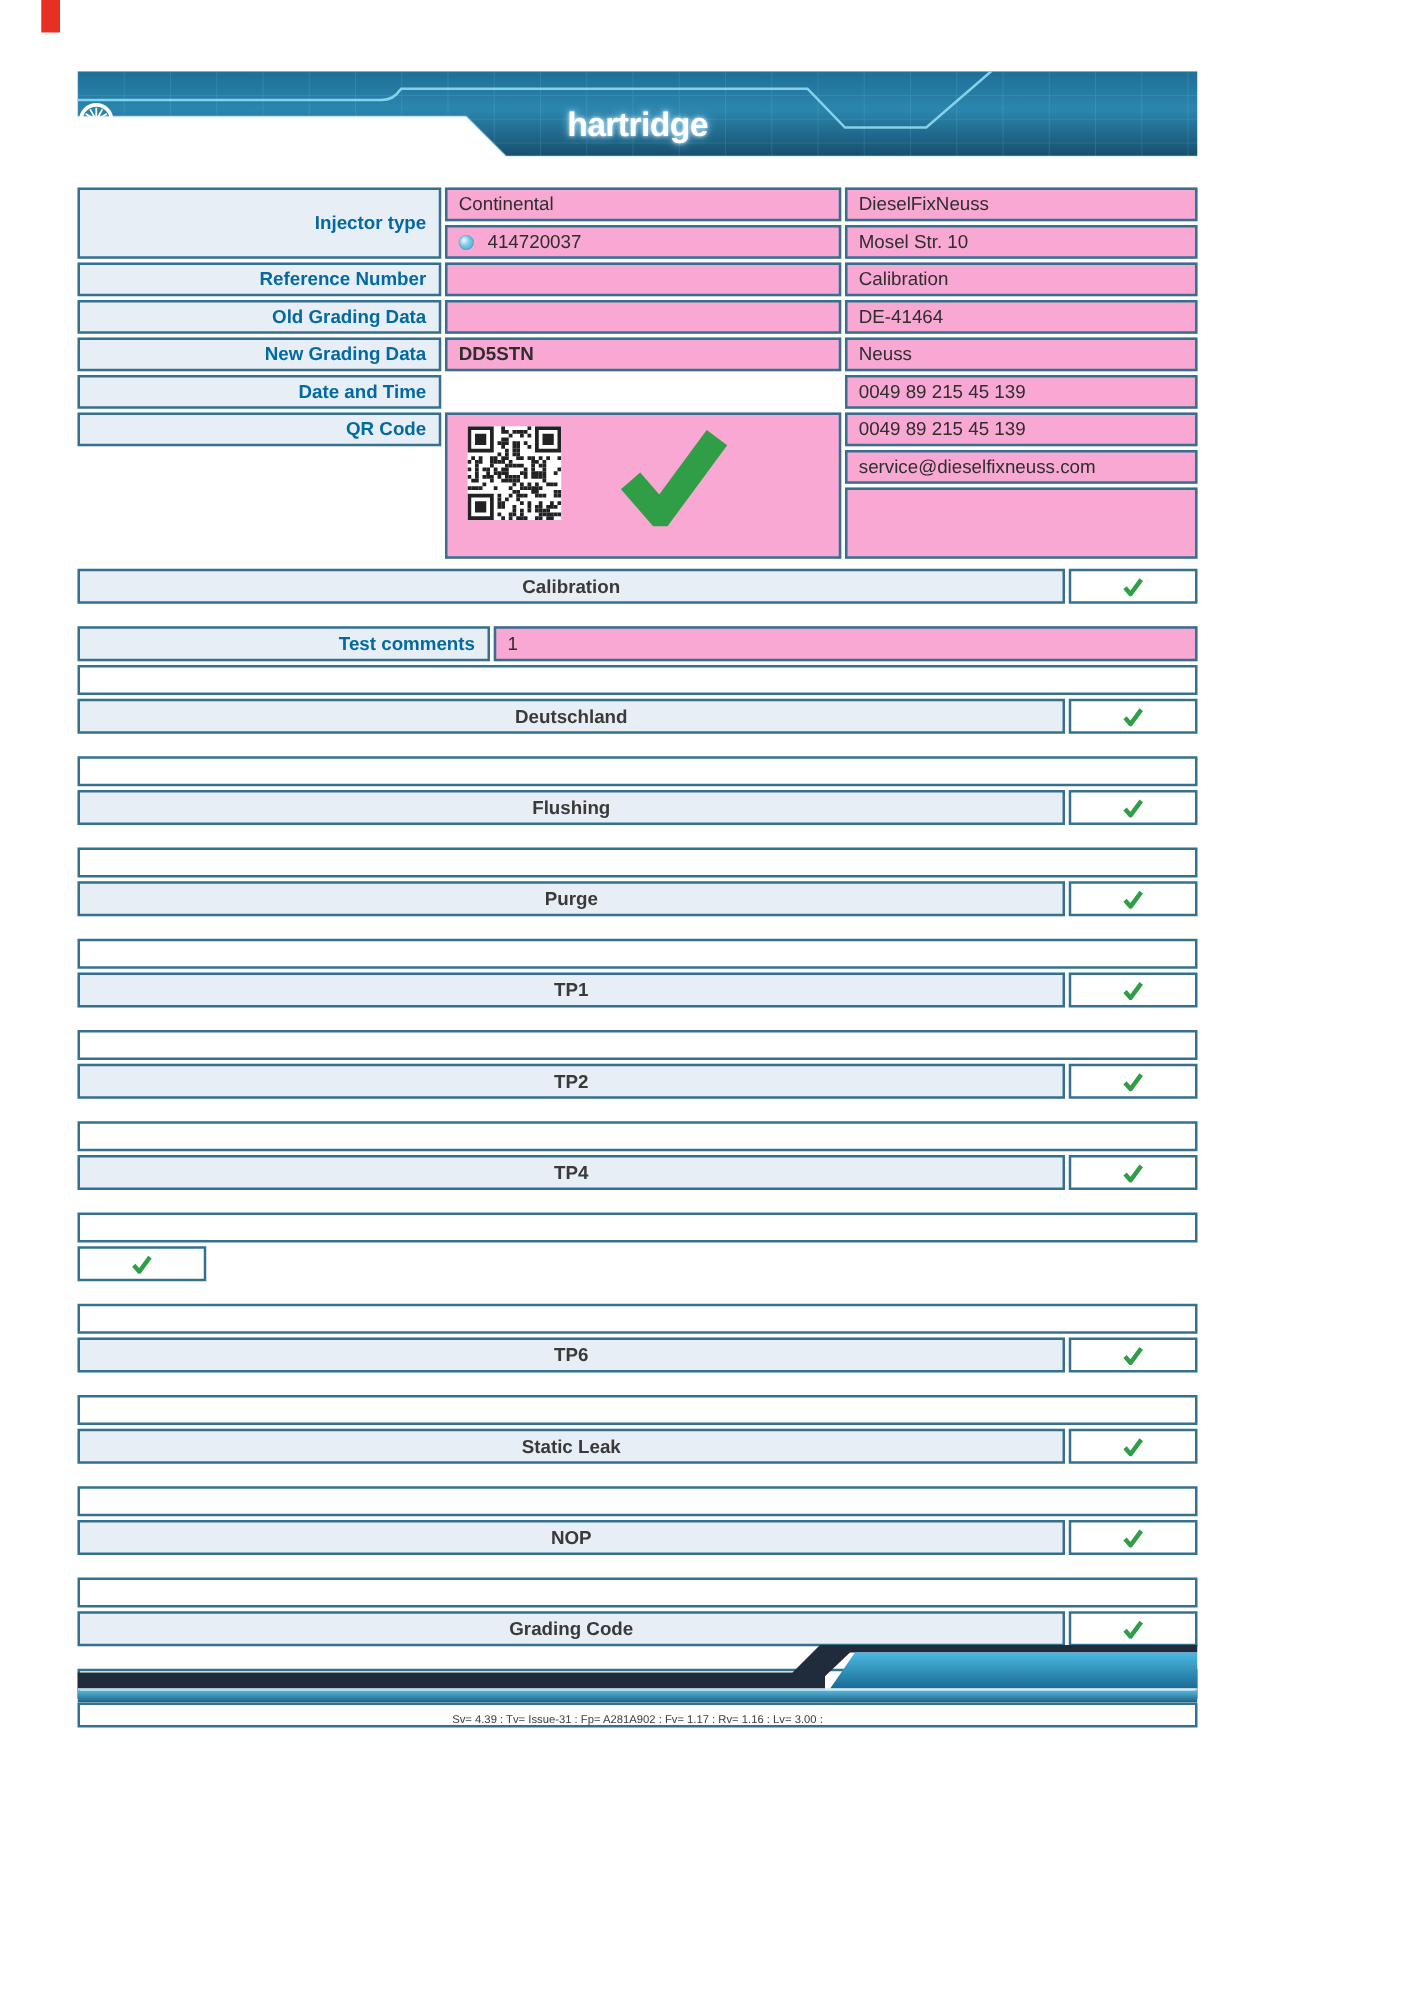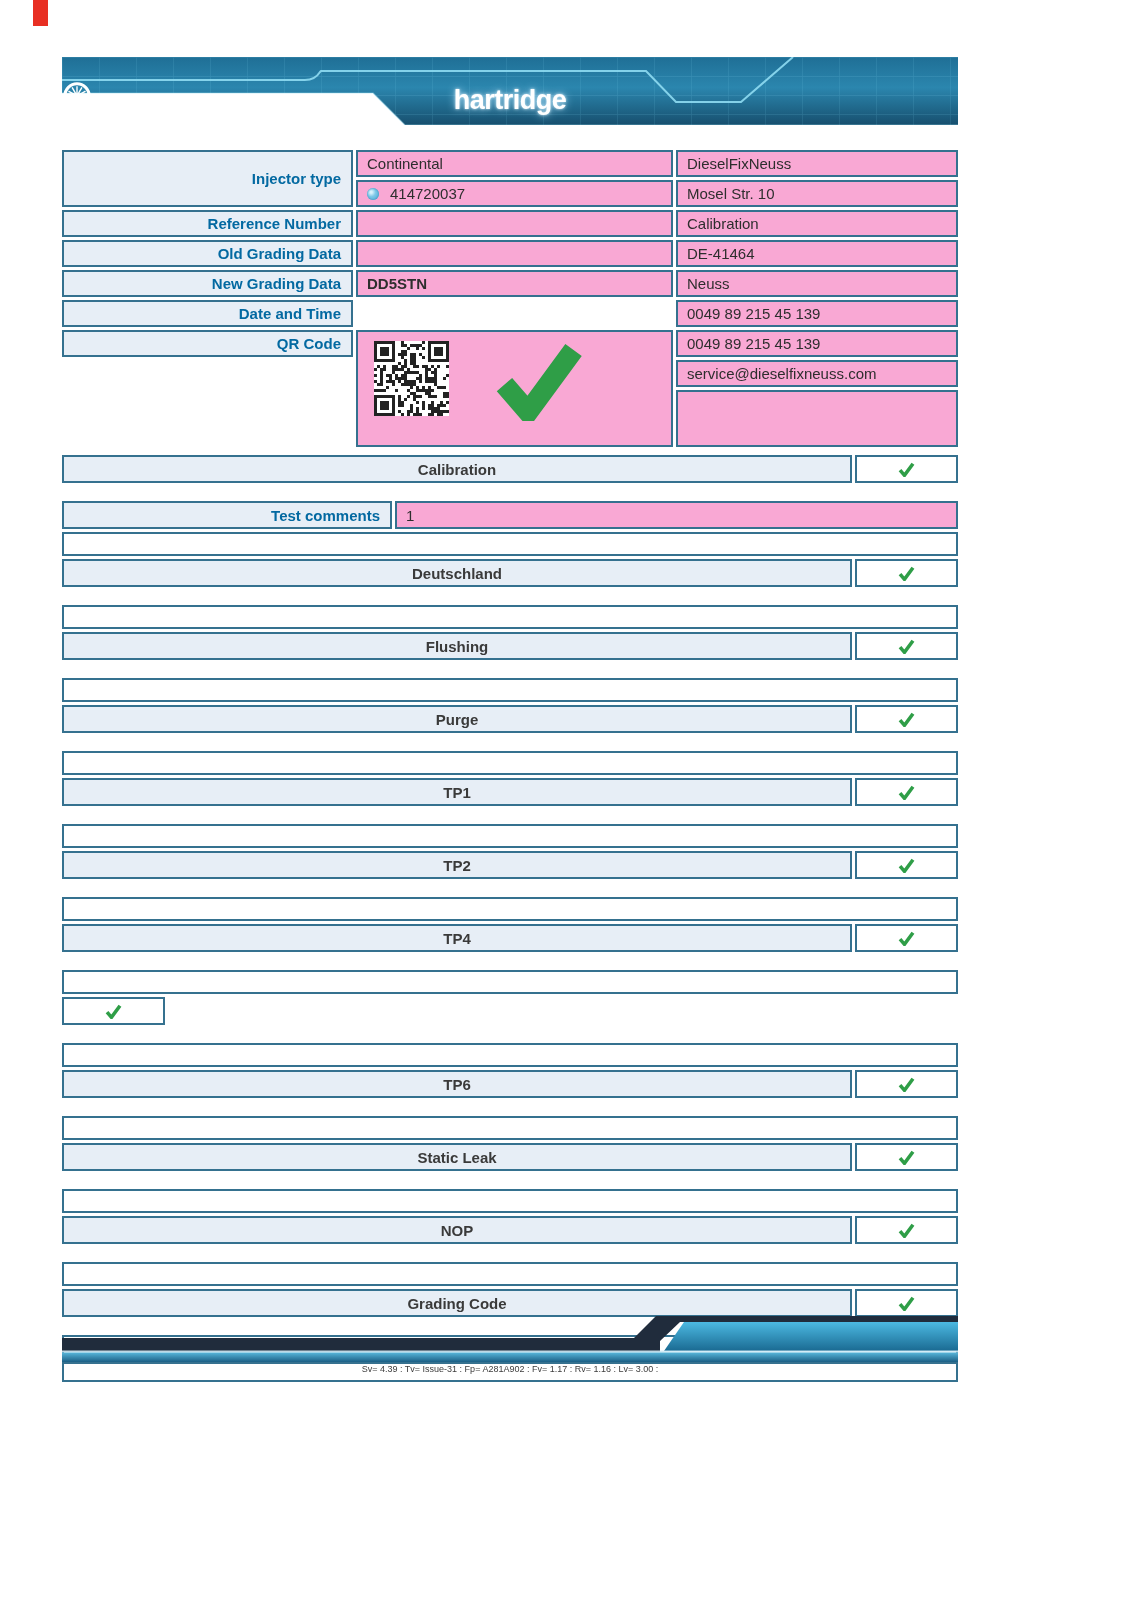--- a/index.html
+++ b/index.html
@@ -37,21 +37,21 @@
         box-sizing:border-box;display:flex;align-items:center;justify-content:center;
         font-weight:bold;font-size:15px;color:#3a3a3a;}
   .check-cell{width:103px;height:28px;background:#fff;border:2px solid #35718f;
         box-sizing:border-box;display:flex;align-items:center;justify-content:center;}
   .blank-row{height:24px;border:2px solid #35718f;box-sizing:border-box;background:#fff;
         margin-bottom:3px;}
   .comments-row{display:flex;gap:3px;margin-bottom:3px;}
   .comments-lab{width:330px;height:28px;}
   .comments-val{flex:1;height:28px;}
   .footer-row{height:20px;border:2px solid #35718f;box-sizing:border-box;background:#fff;
-        display:flex;align-items:flex-start;justify-content:center;font-size:9px;color:#3c3c3c;}
+        display:flex;align-items:flex-end;justify-content:center;font-size:9px;color:#3c3c3c;}
 
   
   .bottom-banner{position:absolute;left:62px;top:1308px;width:896px;height:54px;}
 </style>
 </head>
 <body>
 
 <div class="page">
 
   <div class="red-mark"></div>

